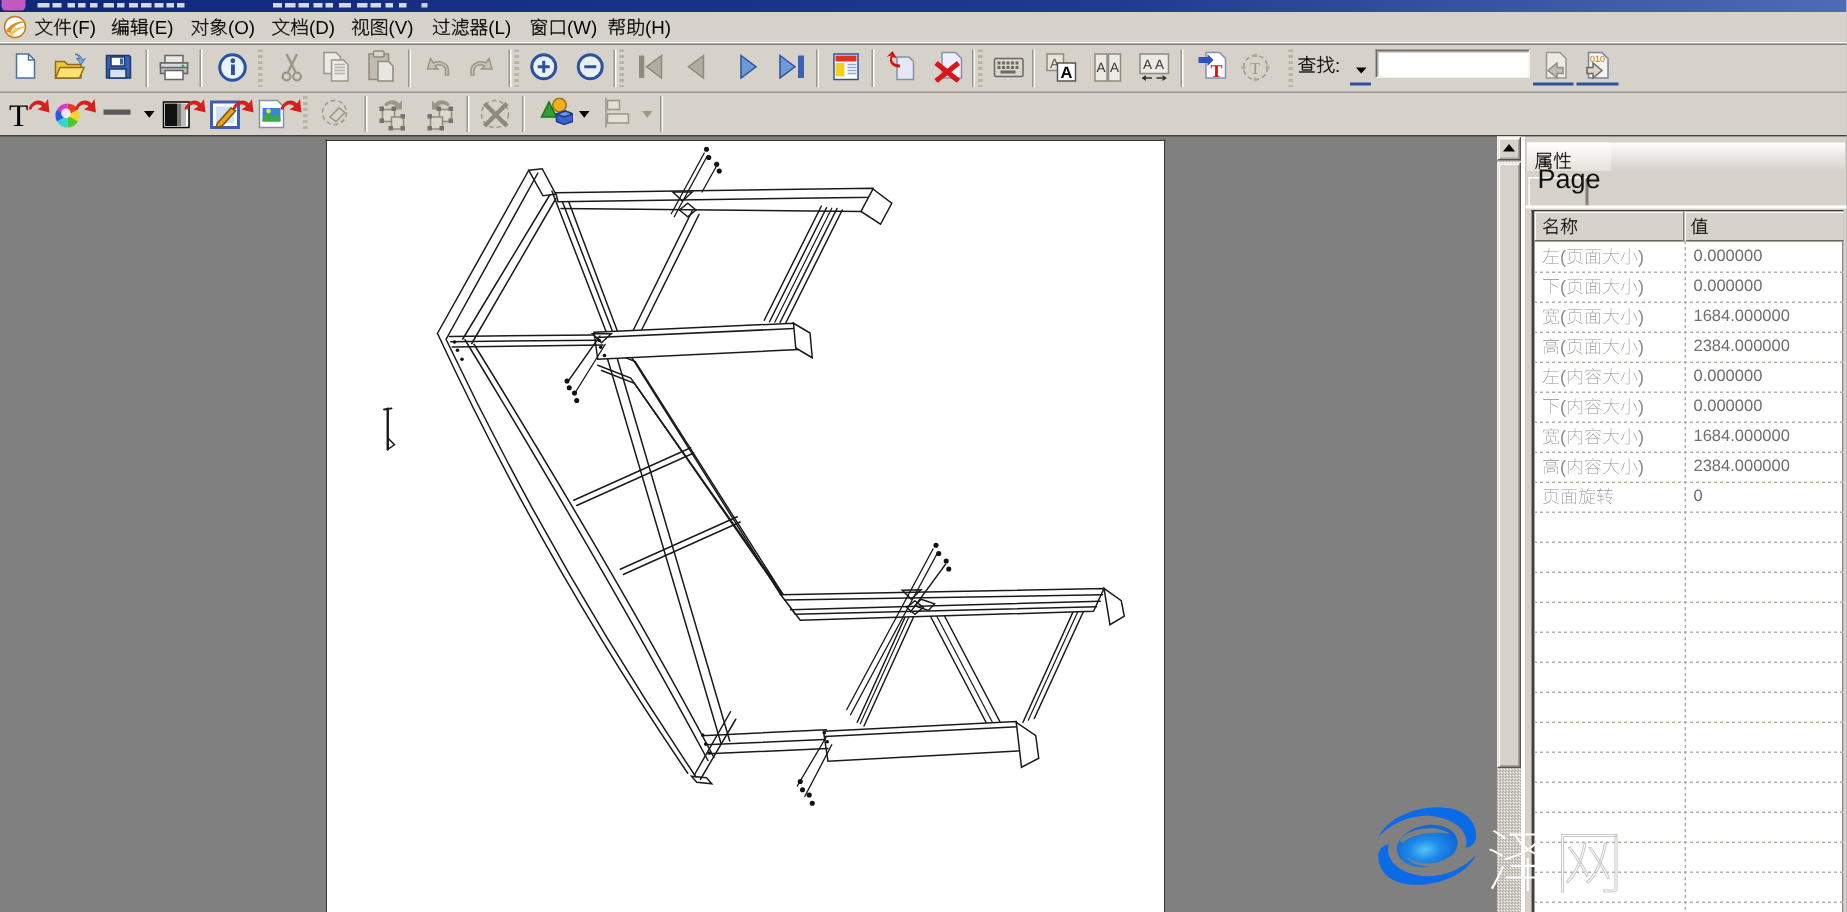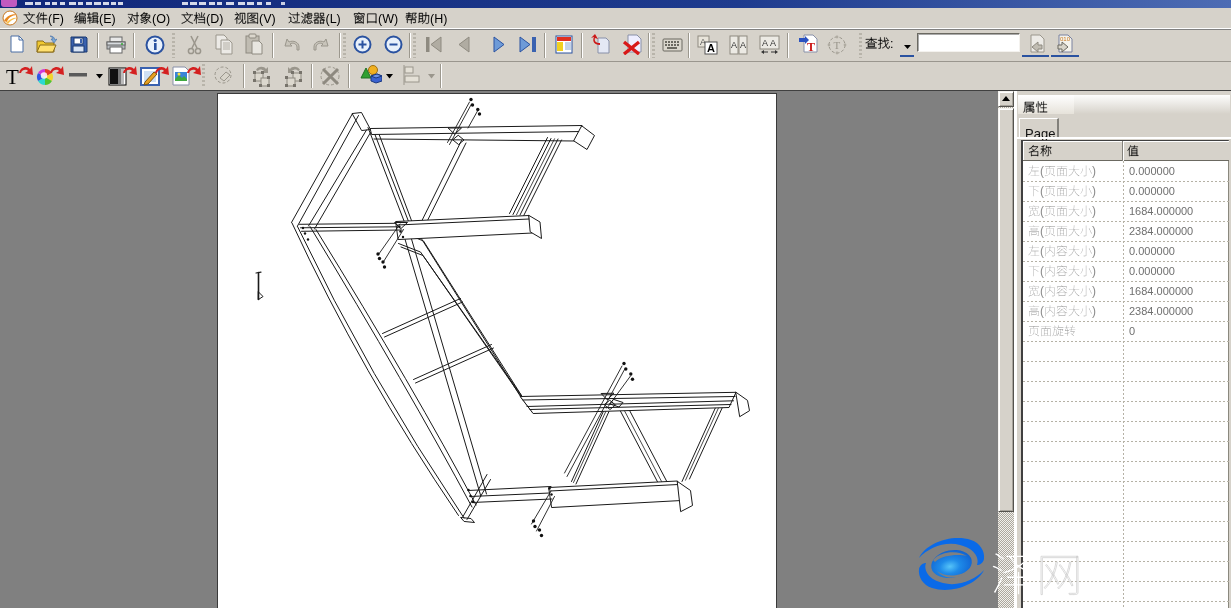--- a/index.html
+++ b/index.html
@@ -540,21 +540,21 @@
     </div>
     <div id="panelborder"></div>
 <div id="panel">
  <div id="ptab"></div>
       <div class="abs" style="left:1px;top:4px;width:56px;height:19px;background:linear-gradient(#ffffff,#e6e2da)"></div>
  <svg class="tr " style="left:6.0px;top:9.5px" width="32" height="17" fill="#000" stroke="#000" stroke-width="24">
         <use href="#g23646" transform="translate(0.0,10.75) scale(0.01250,-0.01250)"></use>
         <use href="#g24615" transform="translate(12.5,10.75) scale(0.01250,-0.01250)"></use>
       </svg>
  <div id="pagetab"></div>
- <div style="position:absolute;left:8px;top:35px;font-size:13px;color:#111">Page</div>
+ <div style="position:absolute;left:8px;top:18px;font-size:18px;color:#111">Page</div>
  <div id="tabline"></div>
  <div id="grid">
    <div id="ghead">
           <div class="div"></div>
         </div>
    <svg class="tr " style="left:5.0px;top:3.5px" width="31" height="17" fill="#000" stroke="#000" stroke-width="24">
           <use href="#g21517" transform="translate(0.0,10.32) scale(0.01200,-0.01200)"></use>
           <use href="#g31216" transform="translate(12.0,10.32) scale(0.01200,-0.01200)"></use>
         </svg>
         <svg class="tr " style="left:104.0px;top:3.5px" width="19" height="17" fill="#000" stroke="#000" stroke-width="24">

